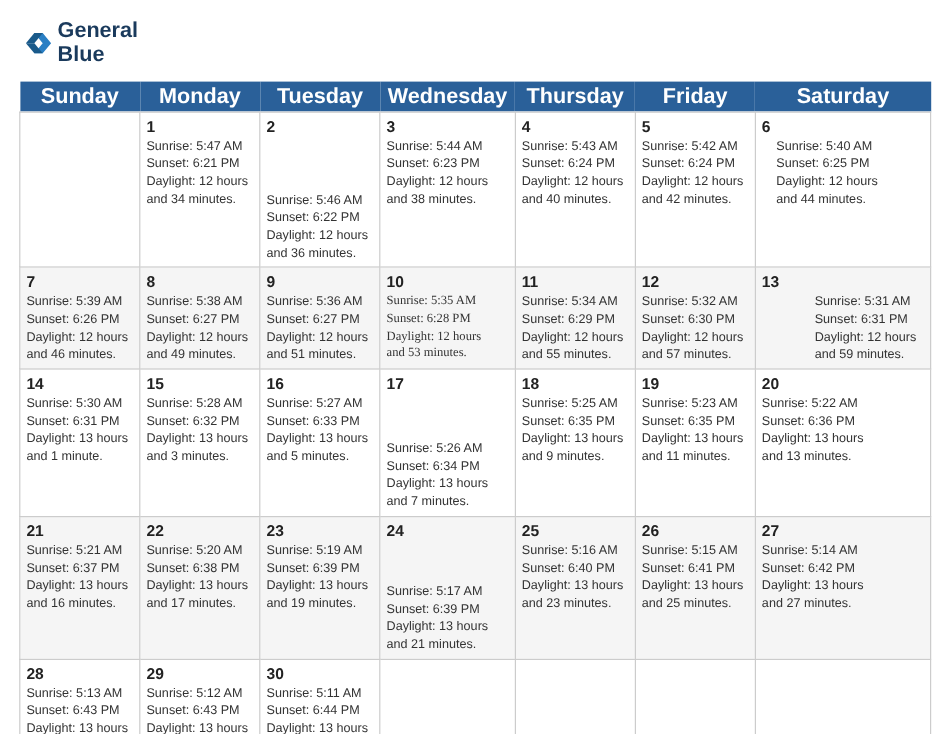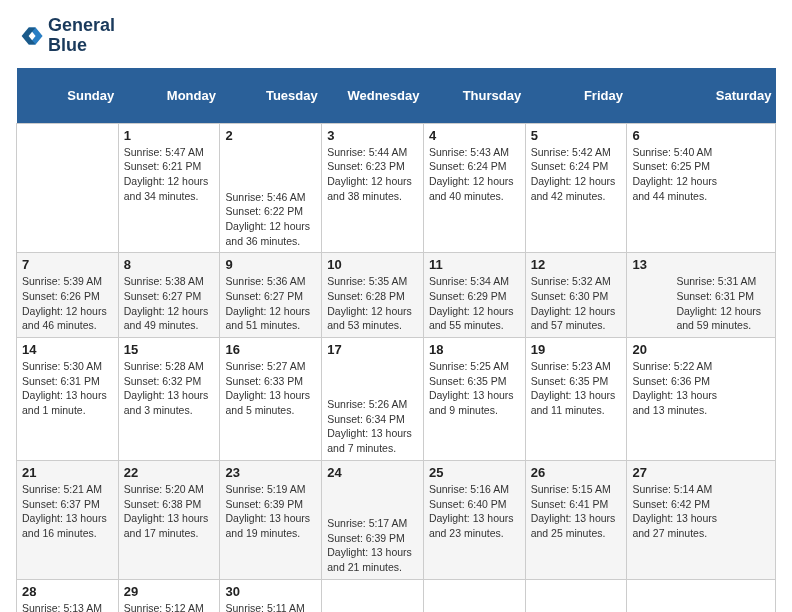--- a/index.html
+++ b/index.html
@@ -45,23 +45,23 @@
       color: #333;
     }
     table {
       width: 100%;
       border-collapse: collapse;
       font-size: 11px;
     }
     thead tr th {
       background-color: #2a6099;
       color: #fff;
-      padding: 20px 4px;
-      text-align: right;
-      font-size: 13px;
+      padding: 2px 4px;
+      text-align: center;
+      font-size: 18px;
       font-weight: bold;
     }
     tbody tr td {
       border: 1px solid #ccc;
       vertical-align: top;
       padding: 4px 5px;
       min-height: 70px;
     }
     tbody tr:nth-child(odd) td {
       background: #fff;
@@ -146,21 +146,21 @@
         </td>
         <td>
           <div class="day-num">5</div>
           <div class="day-info" style="white-space: pre-line;">Sunrise: 5:42 AM
 Sunset: 6:24 PM
 Daylight: 12 hours
 and 42 minutes.</div>
         </td>
         <td>
           <div class="day-num">6</div>
-          <div class="day-info" style="white-space: pre-line;">Sunrise: 5:40 AM
+          <div class="day-info" style="white-space: pre-line; margin-left: 12px;">Sunrise: 5:40 AM
 Sunset: 6:25 PM
 Daylight: 12 hours
 and 44 minutes.</div>
         </td>
       </tr>
       <tr>
         <td>
           <div class="day-num">7</div>
           <div class="day-info" style="white-space: pre-line;">Sunrise: 5:39 AM
 Sunset: 6:26 PM
@@ -176,21 +176,21 @@
         </td>
         <td>
           <div class="day-num">9</div>
           <div class="day-info" style="white-space: pre-line;">Sunrise: 5:36 AM
 Sunset: 6:27 PM
 Daylight: 12 hours
 and 51 minutes.</div>
         </td>
         <td>
           <div class="day-num">10</div>
-          <div class="day-info" style="white-space: pre-line;">Sunrise: 5:35 AM
+          <div class="day-info" style="white-space: pre-line; font-family: Liberation Serif, serif;">Sunrise: 5:35 AM
 Sunset: 6:28 PM
 Daylight: 12 hours
 and 53 minutes.</div>
         </td>
         <td>
           <div class="day-num">11</div>
           <div class="day-info" style="white-space: pre-line;">Sunrise: 5:34 AM
 Sunset: 6:29 PM
 Daylight: 12 hours
 and 55 minutes.</div>

